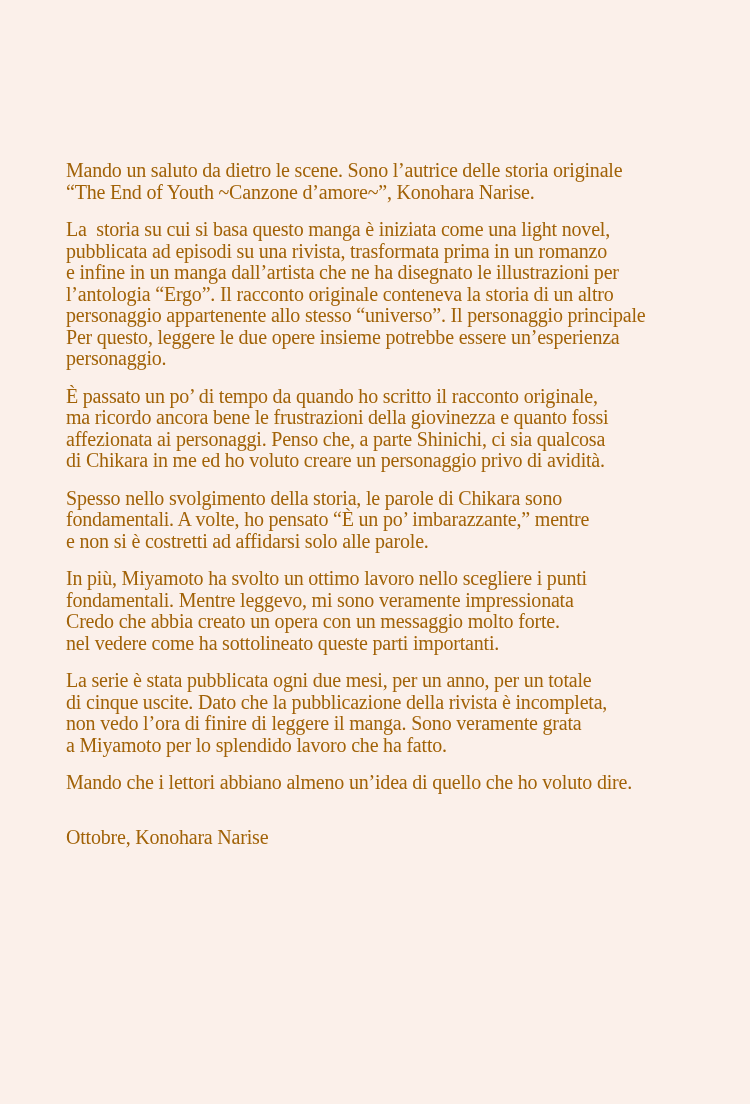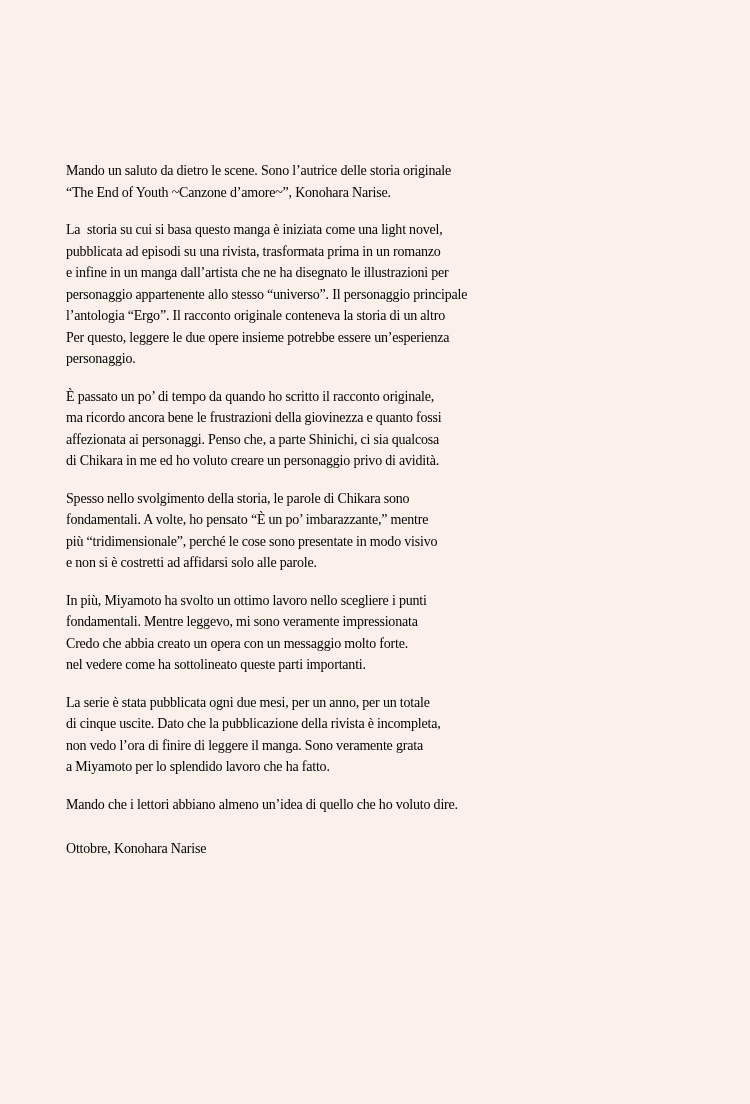--- a/index.html
+++ b/index.html
@@ -16,68 +16,67 @@
   .page {
     position: absolute;
     inset: 0;
     background: #fbf0ea;
   }
   .text-block {
     position: absolute;
     left: 66px;
     top: 160px;
     right: 30px;
-    color: #000000;
+    color: #a16207;
     font-family: cursive;
-    font-size: 14px;
+    font-size: 20px;
     line-height: 21.5px;
     letter-spacing: -0.2px;
   }
   .para {
     margin: 0 0 16px 0;
   }
   .line {
     white-space: pre;
   }
   .signature {
-    margin-top: 23px;
+    margin-top: 33px;
   }
 </style>
 </head>
 <body>
 
 <div class="page">
   <div class="text-block">
 
     <div class="para">
       <div class="line">Mando un saluto da dietro le scene. Sono l’autrice delle storia originale</div>
       <div class="line">“The End of Youth ~Canzone d’amore~”, Konohara Narise.</div>
     </div>
 
     <div class="para">
       <div class="line">La  storia su cui si basa questo manga è iniziata come una light novel,</div>
       <div class="line">pubblicata ad episodi su una rivista, trasformata prima in un romanzo</div>
       <div class="line">e infine in un manga dall’artista che ne ha disegnato le illustrazioni per</div>
+      <div class="line">l’antologia “Ergo”. Il racconto originale conteneva la storia di un altro</div>
       <div class="line">personaggio appartenente allo stesso “universo”. Il personaggio principale</div>
-      <div class="line">l’antologia “Ergo”. Il racconto originale conteneva la storia di un altro</div>
       <div class="line">Per questo, leggere le due opere insieme potrebbe essere un’esperienza</div>
       <div class="line">personaggio.</div>
     </div>
 
     <div class="para">
       <div class="line">È passato un po’ di tempo da quando ho scritto il racconto originale,</div>
       <div class="line">ma ricordo ancora bene le frustrazioni della giovinezza e quanto fossi</div>
       <div class="line">affezionata ai personaggi. Penso che, a parte Shinichi, ci sia qualcosa</div>
       <div class="line">di Chikara in me ed ho voluto creare un personaggio privo di avidità.</div>
     </div>
 
     <div class="para">
       <div class="line">Spesso nello svolgimento della storia, le parole di Chikara sono</div>
       <div class="line">fondamentali. A volte, ho pensato “È un po’ imbarazzante,” mentre</div>
-      <div class="line">più “tridimensionale”, perché le cose sono presentate in modo visivo</div>
       <div class="line">e non si è costretti ad affidarsi solo alle parole.</div>
     </div>
 
     <div class="para">
       <div class="line">In più, Miyamoto ha svolto un ottimo lavoro nello scegliere i punti</div>
       <div class="line">fondamentali. Mentre leggevo, mi sono veramente impressionata</div>
       <div class="line">Credo che abbia creato un opera con un messaggio molto forte.</div>
       <div class="line">nel vedere come ha sottolineato queste parti importanti.</div>
     </div>
 

